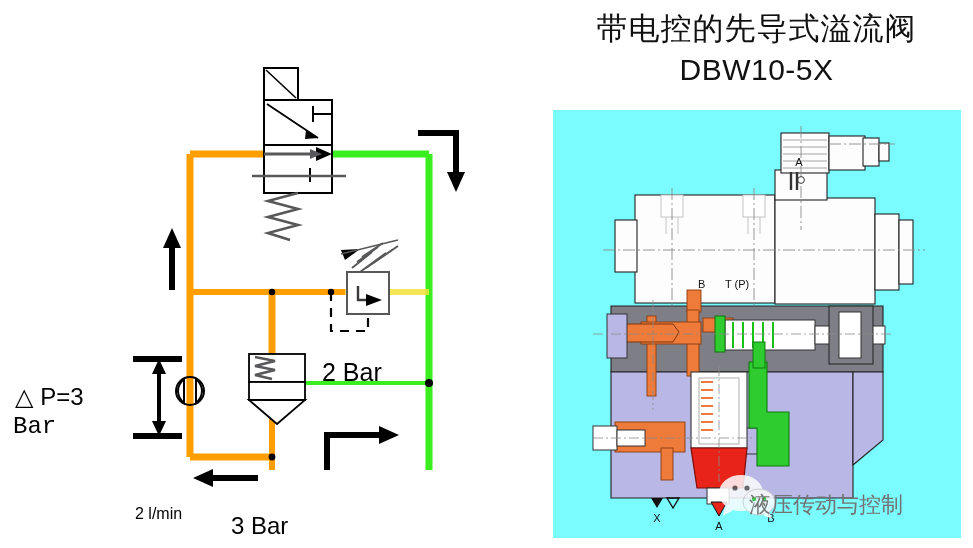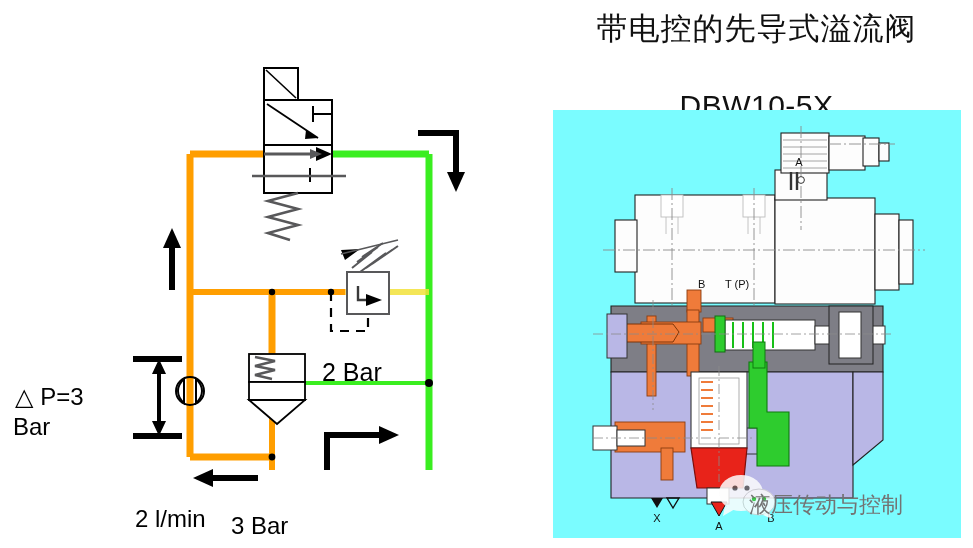--- a/index.html
+++ b/index.html
@@ -8,31 +8,31 @@
 
   .stage{position:absolute;left:0;top:0;width:973px;height:548px;}
 
   
   #schematic{position:absolute;left:0;top:0;width:540px;height:548px;}
 
   .lbl{position:absolute;color:#000;font-weight:400;white-space:pre;}
   .lbl-100{left:233px;top:246px;font-size:25px;letter-spacing:.5px;}
   .lbl-2bar{left:305px;top:358px;font-size:25px;padding-left:17px;}
   .lbl-dp1{left:15px;top:383px;font-size:24px;}
-  .lbl-dp2{left:13px;top:413px;font-size:24px;}
-  .lbl-lmin{left:135px;top:505px;font-size:24px;}
+  .lbl-dp2{left:13px;top:413px;font-size:24px;font-family:Liberation Mono, monospace;}
+  .lbl-lmin{left:135px;top:505px;font-size:16px;}
   .lbl-3bar{left:231px;top:512px;font-size:24px;text-align:center;}
 
   
   #rightpanel{position:absolute;left:540px;top:0;width:433px;height:548px;}
   .title-cn{position:absolute;left:0;top:8px;width:433px;text-align:center;
             font-family:"DejaVu Serif","Liberation Serif",serif;
             font-size:31px;color:#111;letter-spacing:1px;}
   .title-en{position:absolute;left:0;top:53px;width:433px;text-align:center;
-            font-size:30px;color:#111;font-weight:400;letter-spacing:.5px;margin-top:36px;}
+            font-size:30px;color:#111;font-weight:400;letter-spacing:.5px;}
   .photo{position:absolute;left:13px;top:110px;width:408px;height:428px;
          background:#7afcff;overflow:hidden;}
   .wm-text{position:absolute;left:196px;top:380px;
            font-family:"DejaVu Serif","Liberation Serif",serif;
            font-size:22px;color:#737373;white-space:nowrap;}
 </style>
 </head>
 <body>
 
 <div class="stage">

